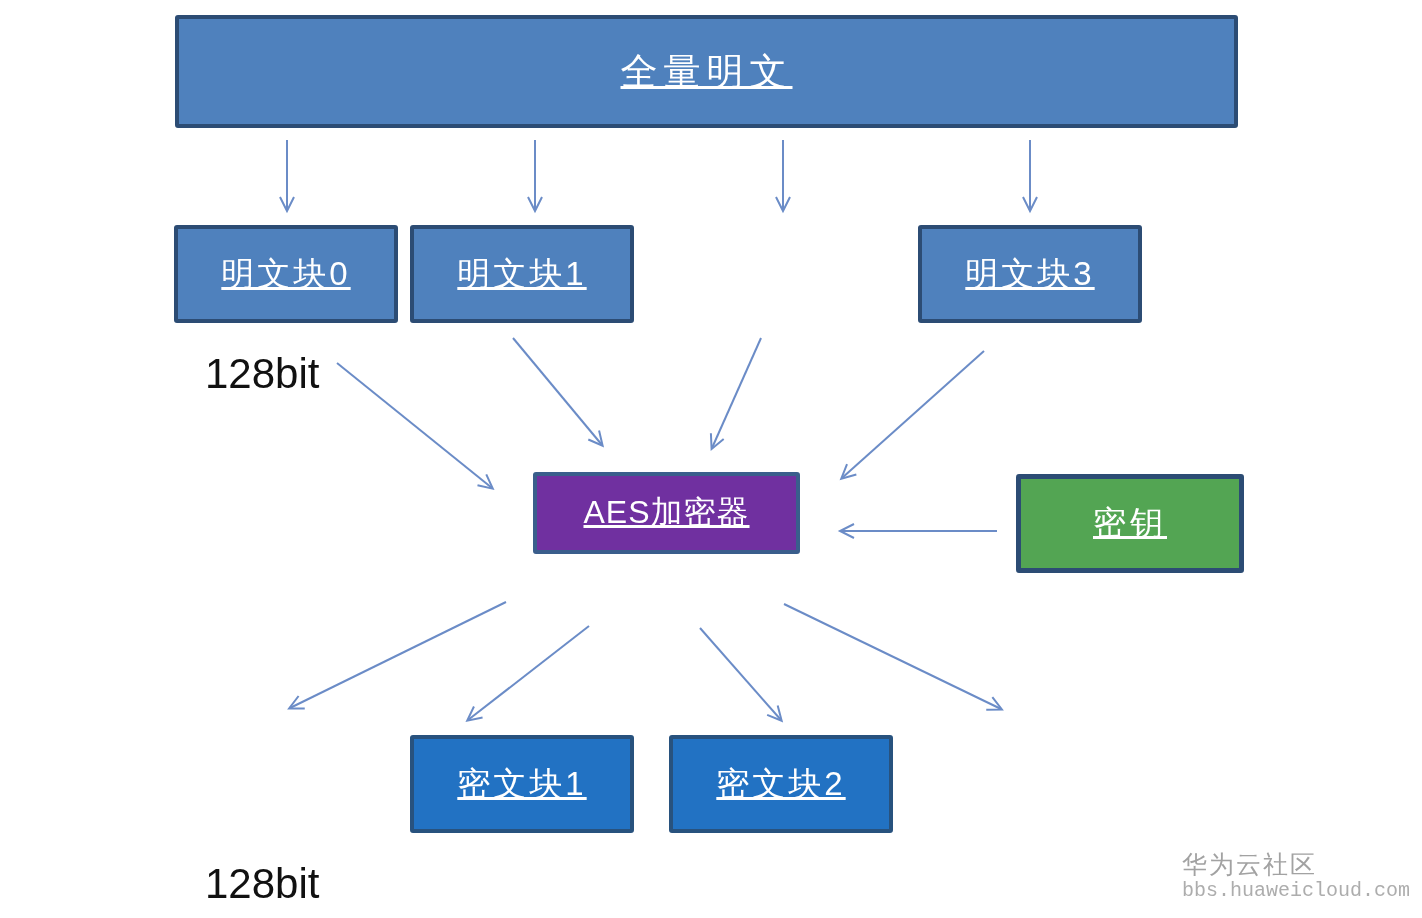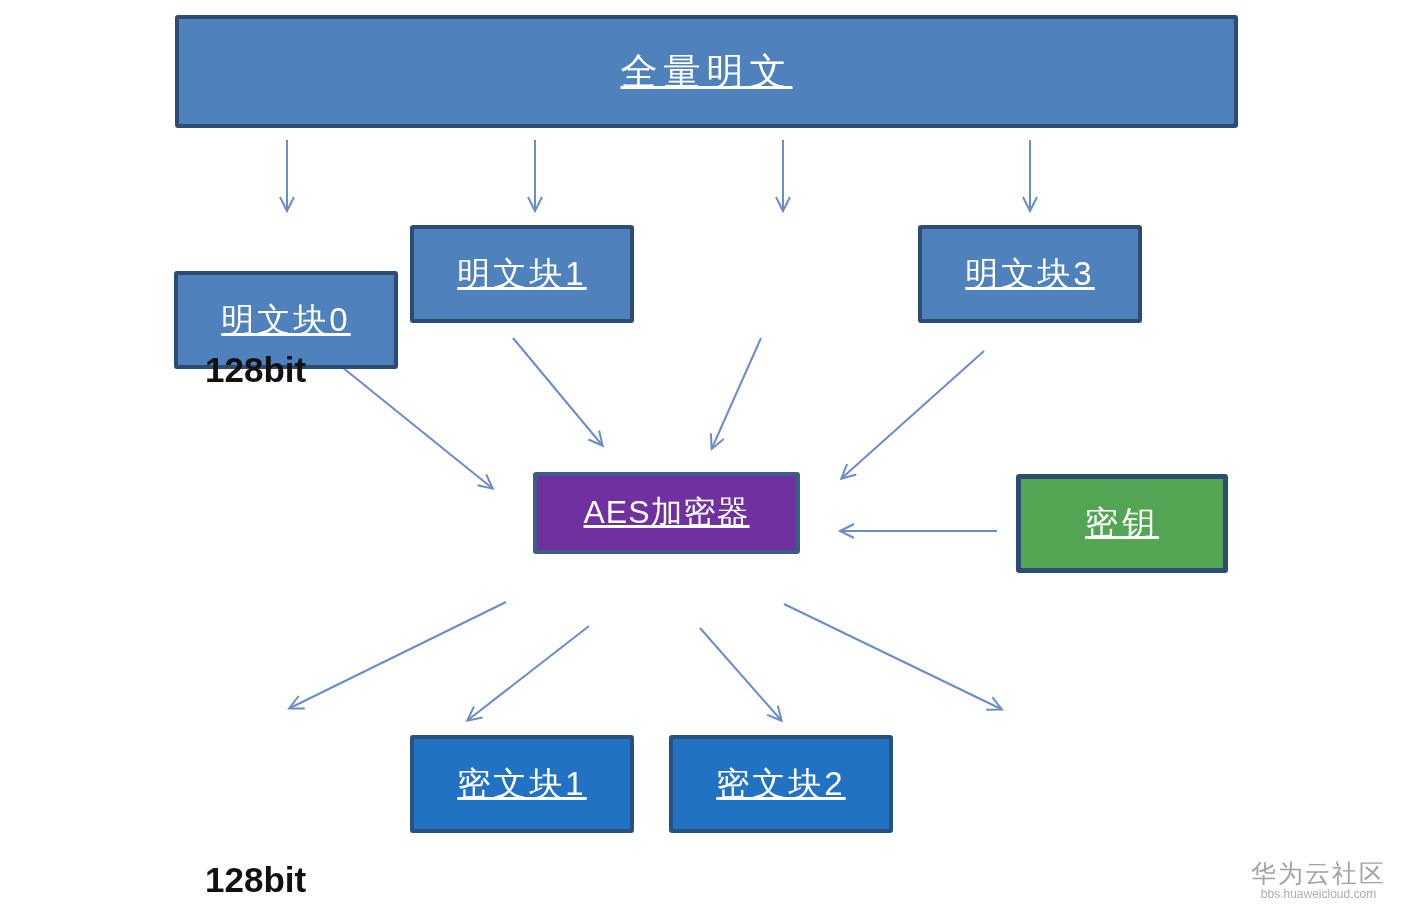--- a/index.html
+++ b/index.html
@@ -51,60 +51,61 @@
   .plain{
     background:var(--plain-blue);
     border:4px solid var(--border-navy);
     top:225px;
   }
   .cipher{
     background:var(--cipher-blue);
     border:4px solid #28527e;
     top:735px;
   }
-  .col0{left:174px;margin-top:46px;}
+  .col0{left:174px;}
   .col1{left:410px;}
   .col2{left:669px;}
   .col3{left:918px;}
   .aes-box{
     left:533px;top:472px;width:267px;height:82px;
     background:var(--purple);
     border:4px solid var(--border-slate);
     font-size:32px;
     letter-spacing:1px;
   }
   .key-box{
-    left:1016px;top:474px;width:212px;height:99px;
+    left:1016px;top:474px;width:228px;height:99px;
     background:var(--green);
     border:5px solid var(--border-navy);
     font-size:33px;
     letter-spacing:4px;
   }
   .bit-label{
     position:absolute;
     color:#111111;
-    font-weight:bold;
-    font-size:35px;
+    font-weight:normal;
+    font-size:42px;
   }
   .bit-top{left:205px;top:350px;}
   .bit-bottom{left:205px;top:860px;}
   .watermark{
     position:absolute;
-    right:36px;bottom:16px;
-    text-align:center;
+    right:12px;bottom:16px;
+    text-align:left;
     color:#a2a2a2;
     line-height:1.15;
   }
   .watermark .wm-title{
     font-size:25px;
     letter-spacing:2px;
   }
   .watermark .wm-url{
-    font-size:12px;
+    font-size:20px;
     color:#adadad;
+    font-family:Liberation Mono, monospace;
   }
 </style>
 </head>
 <body>
 
 <div class="canvas">
 
   <svg class="arrows" viewBox="0 0 1422 918" xmlns="http://www.w3.org/2000/svg">
     <defs>
       <marker id="ah" markerUnits="userSpaceOnUse" markerWidth="22" markerHeight="22" refX="16" refY="10" orient="auto">

